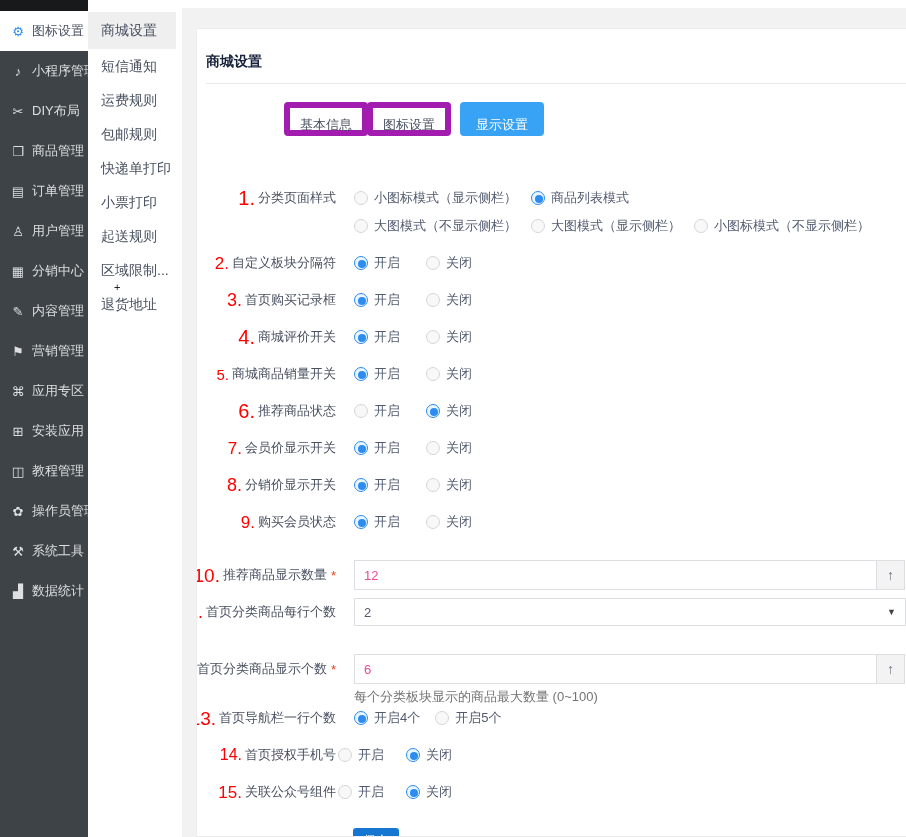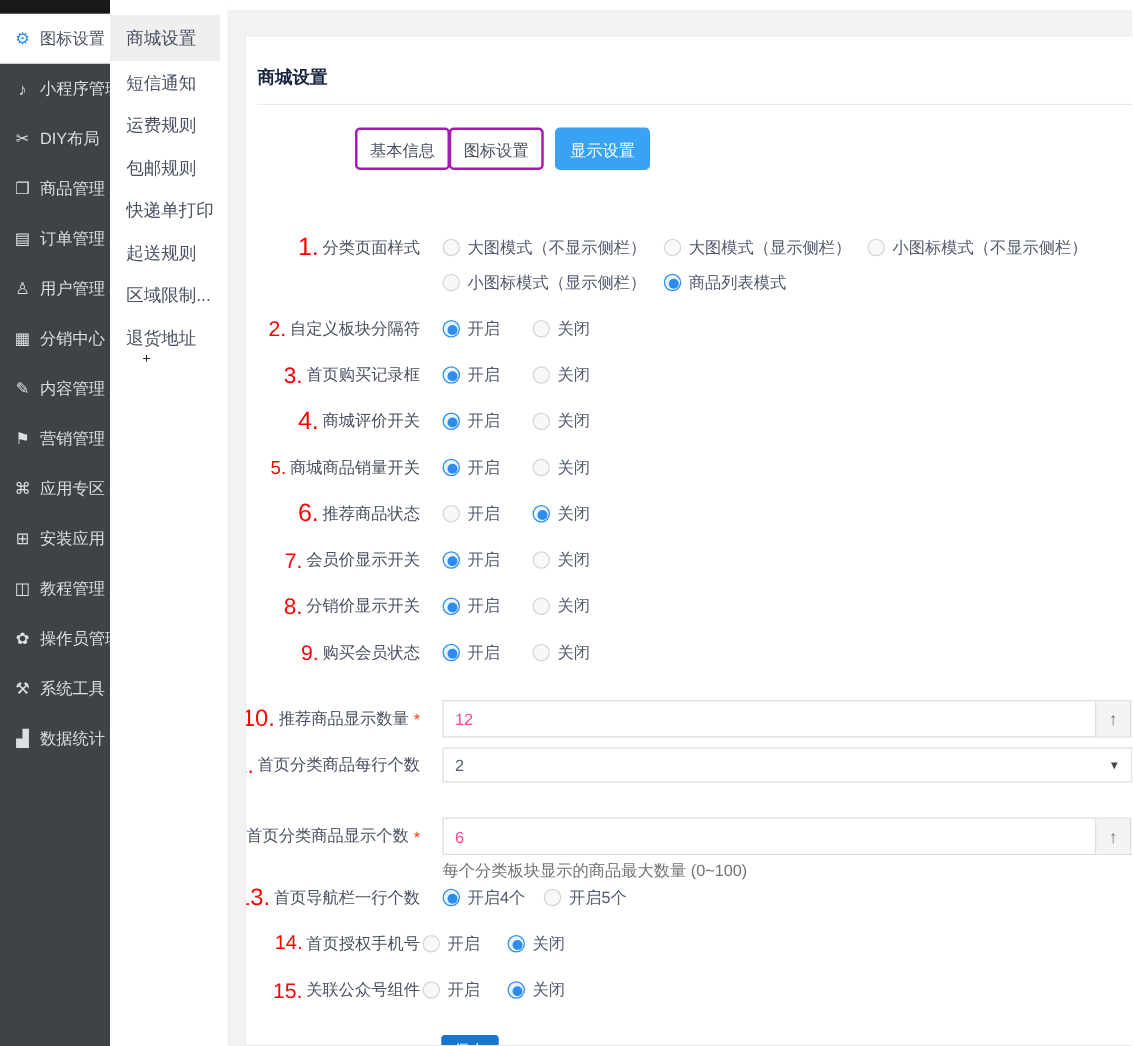--- a/index.html
+++ b/index.html
@@ -28,21 +28,21 @@
   .content { flex:1; background:#f2f2f2; padding:28px 0 0 14px; position:relative; }
   .content::before { content:""; position:absolute; top:0; left:0; right:0; height:8px; background:#fff; }
   .card { background:#fff; border:1px solid #ececec; border-right:none; height:809px;
     padding-left:9px; overflow:hidden; position:relative; }
   .card-title { padding-top:10px; height:54px; font-size:14px; color:#17233d; line-height:44px; }
   .divider { border-bottom:1px solid #e9e9e9; margin-right:0; }
 
   
   .tabs { display:flex; margin:18px 0 0 78px; height:34px; }
   .tab { min-width:71px; padding:0 10px; height:34px; line-height:33px; text-align:center;
-    background:#fff; border:2px solid #a21caf; border-radius:4px; color:#495060;
+    background:#fff; border:6px solid #a21caf; border-radius:4px; color:#495060;
     font-size:13px; cursor:pointer; }
   .tab + .tab { margin-left:-1px; }
   .tab.active { background:#38a3f5; border-color:#38a3f5; color:#fff; margin-left:9px; }
 
   
   .form { margin-top:52px; }
   .form-row { display:flex; margin-bottom:17px; }
   .row-label { display:flex; justify-content:flex-end; align-items:center;
     width:130px; flex-shrink:0; white-space:nowrap; color:#495060; font-size:13px; }
   .row-label .row-num { color:#fe0000; margin-right:3px; line-height:1; }
@@ -156,20 +156,21 @@
       </nav>
   </aside>
 
   <aside class="submenu">
     <nav>
         <div class="sub-item active">商城设置</div>
         <div class="sub-item">短信通知</div>
         <div class="sub-item">运费规则</div>
         <div class="sub-item">包邮规则</div>
         <div class="sub-item">快递单打印</div>
+        <div class="sub-item">小票打印</div>
         <div class="sub-item">起送规则</div>
         <div class="sub-item">区域限制...</div>
         <div class="sub-item">退货地址</div>
       </nav>
     <span class="plus-marker">+</span>
   </aside>
 
   <main class="content">
     <section class="card">
       <h1 class="card-title">商城设置</h1>
@@ -184,39 +185,39 @@
       <div class="form">
           <div class="form-row row-radio">
             <div class="row-label" style="align-self: flex-start; height: 20px;">
               <span class="row-num" style="font-size: 20px;">1.</span>
               <span>分类页面样式</span>
             </div>
             <div class="row-ctrl">
               <div class="radio-line">
                 <label class="radio-opt w1">
                   <span class="radio-circle"></span>
+                  <span>小图标模式（显示侧栏）</span>
+                </label>
+                <label class="radio-opt checked">
+                  <span class="radio-circle"></span>
+                  <span>商品列表模式</span>
+                </label>
+              </div>
+              <div class="radio-line">
+                <label class="radio-opt w1">
+                  <span class="radio-circle"></span>
                   <span>大图模式（不显示侧栏）</span>
                 </label>
                 <label class="radio-opt w2">
                   <span class="radio-circle"></span>
                   <span>大图模式（显示侧栏）</span>
                 </label>
                 <label class="radio-opt">
                   <span class="radio-circle"></span>
                   <span>小图标模式（不显示侧栏）</span>
-                </label>
-              </div>
-              <div class="radio-line">
-                <label class="radio-opt w1">
-                  <span class="radio-circle"></span>
-                  <span>小图标模式（显示侧栏）</span>
-                </label>
-                <label class="radio-opt checked">
-                  <span class="radio-circle"></span>
-                  <span>商品列表模式</span>
                 </label>
               </div>
             </div>
           </div>
           <div class="form-row row-radio">
             <div class="row-label">
               <span class="row-num" style="font-size: 17px;">2.</span>
               <span>自定义板块分隔符</span>
             </div>
             <div class="row-ctrl">

